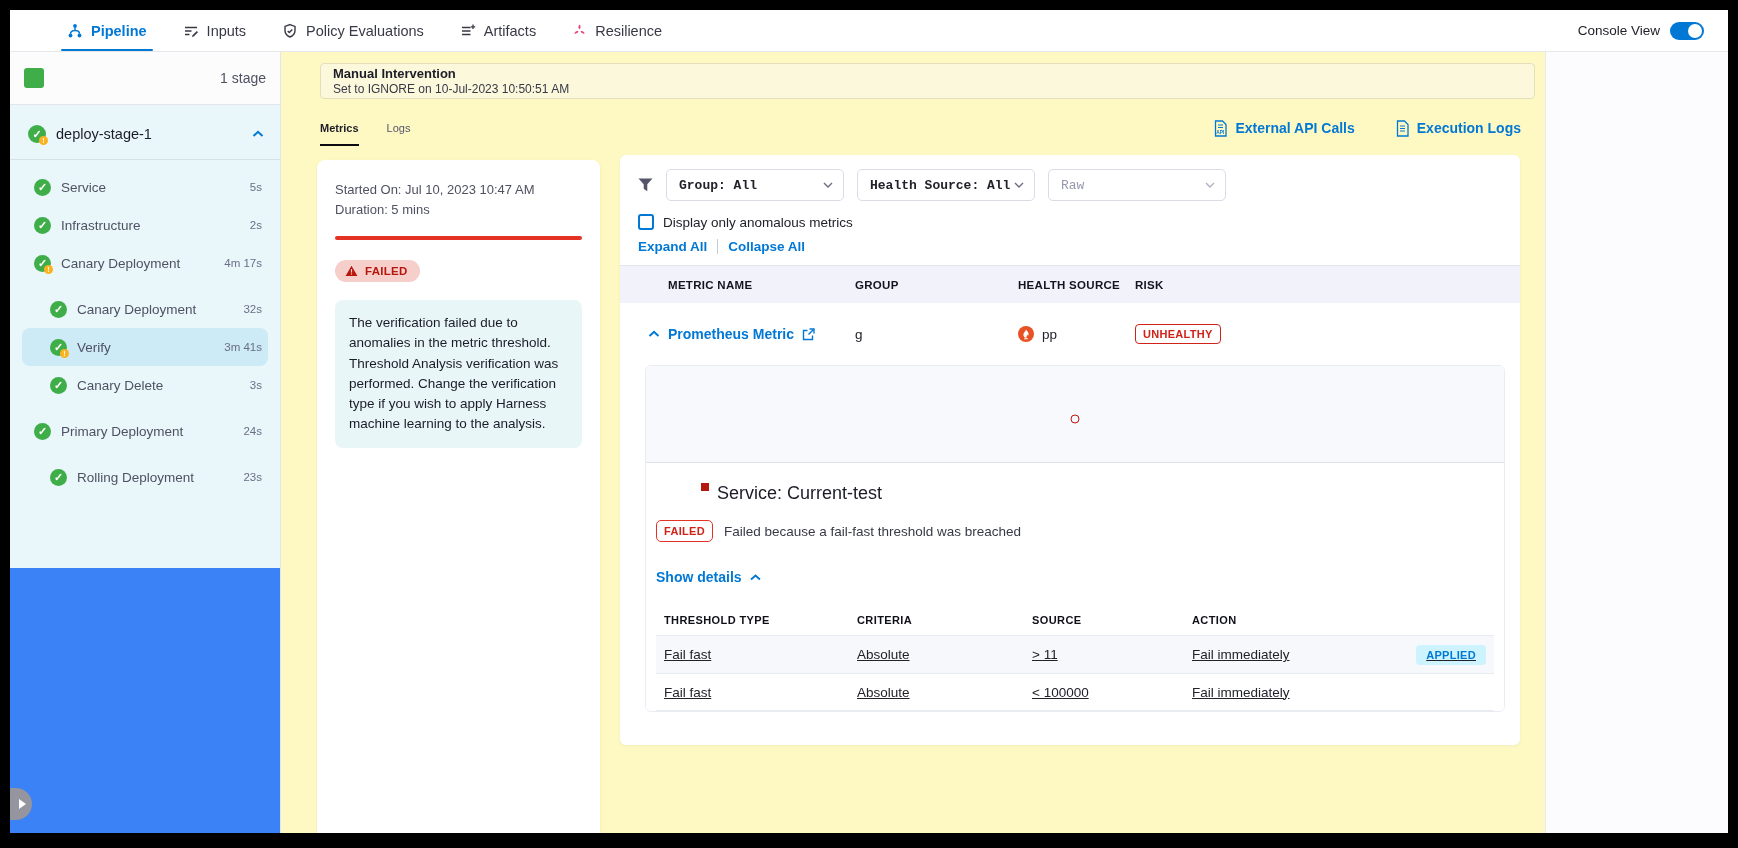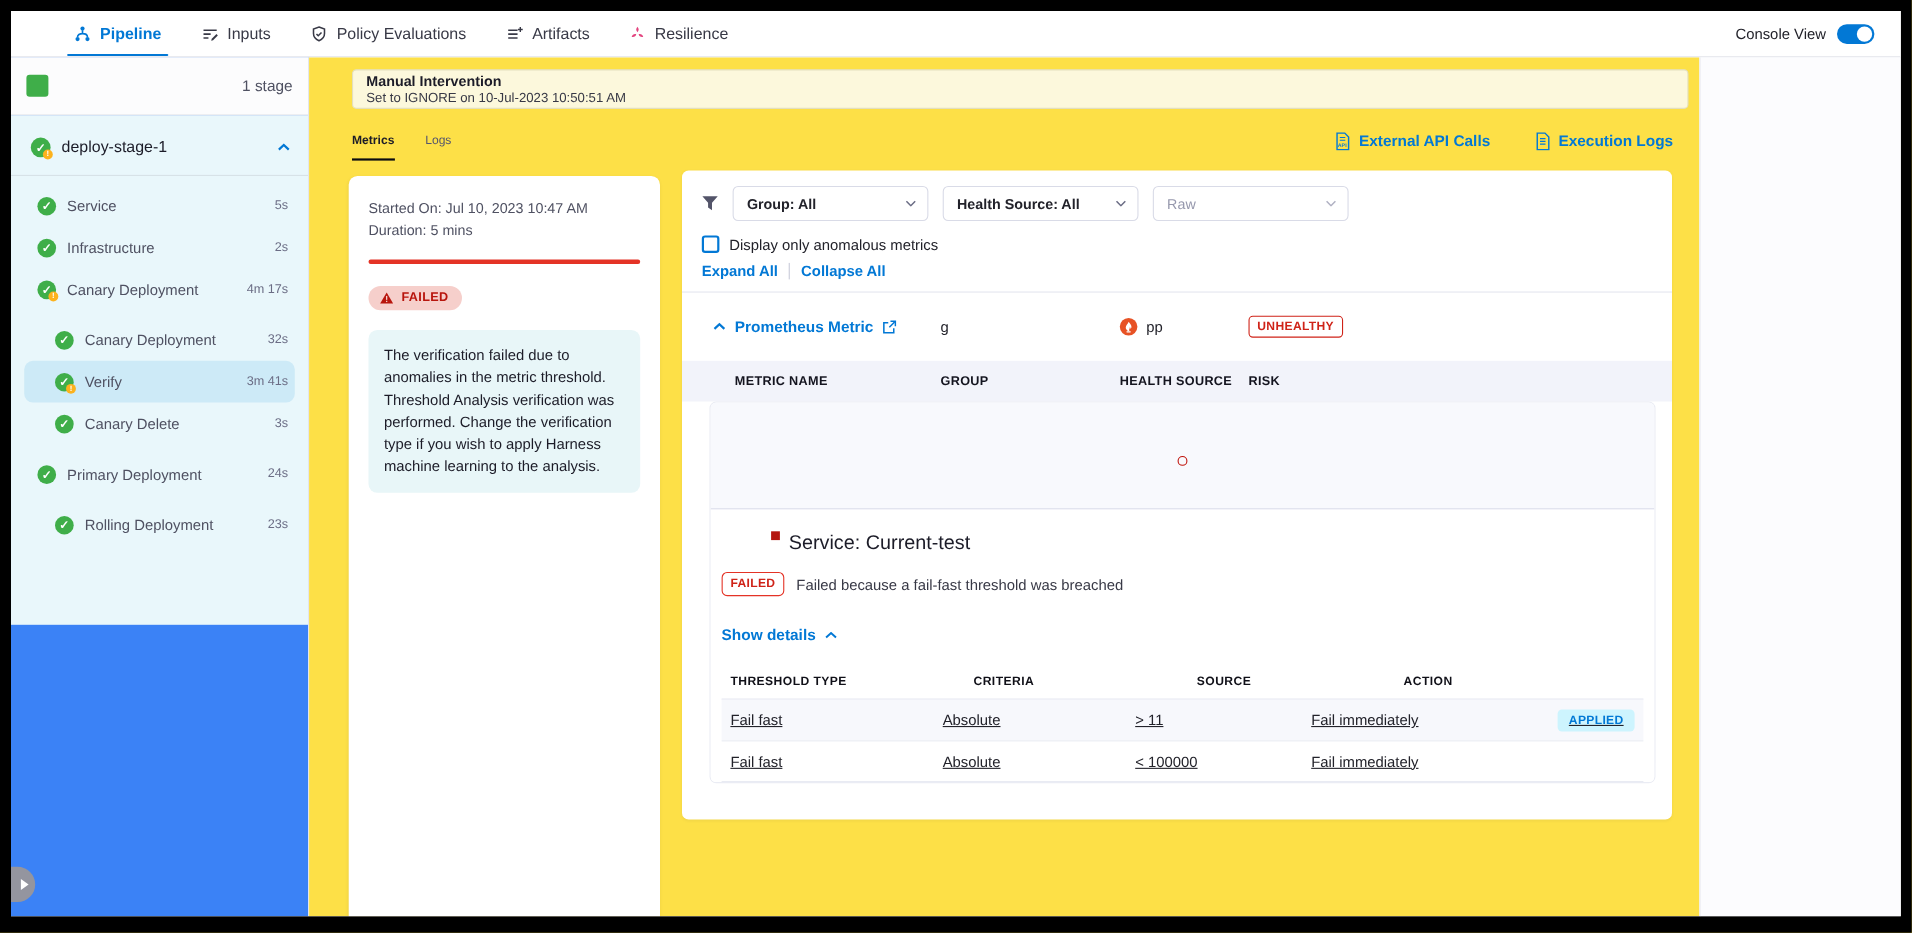--- a/index.html
+++ b/index.html
@@ -28,21 +28,21 @@
   .step { height:38px; display:flex; align-items:center; gap:10px; margin:0 12px; padding:0 6px 0 12px; border-radius:8px; cursor:pointer; font-size:13.5px; color:#4f5162; }
   .step.indent { padding-left:28px; }
   .step.gap { margin-top:8px; }
   .step.selected { background:#cdeaf7; }
   .step .dur { margin-left:auto; font-size:11.5px; color:#6b6d85; }
   .sicon { width:17px; height:17px; border-radius:50%; background:#3fae49; color:#fff; font-size:11px; font-weight:700; display:flex; align-items:center; justify-content:center; position:relative; flex:none; }
   .sicon.big { width:18px; height:18px; }
   .sicon.warn::after { content:"!"; position:absolute; right:-2px; bottom:-2px; width:9px; height:9px; border-radius:50%; background:#fcb21d; color:#fff; font-size:7px; line-height:9px; text-align:center; font-weight:700; }
 
   
-  .main { position:absolute; left:271px; top:42px; width:1264px; bottom:0; background:#fde047; }
+  .main { position:absolute; left:271px; top:42px; width:1264px; bottom:0; background:#fef9c3; }
   .right-strip { position:absolute; right:0; top:42px; width:183px; bottom:0; background:#fcfcfe; border-left:1px solid #e9eaf0; }
 
   .banner { position:absolute; left:39px; top:11px; right:10px; height:36px; background:#fcf8dc; border:1px solid #e3dfbd; border-radius:4px; padding:2px 12px; }
   .banner .t { font-size:13px; font-weight:700; color:#1c1c28; line-height:16px; }
   .banner .s { font-size:12px; color:#383946; line-height:14px; }
 
   .tabsrow { position:absolute; left:39px; top:58px; right:24px; height:36px; display:flex; align-items:center; }
   .vtab { font-size:11px; font-weight:500; color:#55566d; margin-right:28px; height:100%; display:flex; align-items:center; position:relative; cursor:pointer; }
   .vtab.active { color:#1c1c28; font-weight:700; }
   .vtab.active::after { content:""; position:absolute; left:0; right:0; bottom:0; height:2.5px; background:#0b0b10; }
@@ -50,21 +50,21 @@
   .toplink { display:flex; align-items:center; gap:7px; color:#0278d5; font-size:14px; font-weight:700; cursor:pointer; }
 
   .summary-card { position:absolute; left:36px; top:108px; width:283px; bottom:0; background:#fff; border-radius:8px 8px 0 0; box-shadow:0 1px 3px rgba(40,41,61,.08); padding:20px 18px; }
   .summary-card .meta { font-size:13px; color:#4f5162; line-height:20px; }
   .redbar { height:4px; background:#e43326; border-radius:2px; margin:16px 0 20px; }
   .failed-pill { display:inline-flex; align-items:center; gap:7px; background:#f6cfcb; color:#b8150d; font-size:11.5px; font-weight:700; letter-spacing:.3px; padding:5px 12px 5px 10px; border-radius:12px; }
   .infobox { margin-top:18px; background:#e8f6f8; border-radius:8px; padding:13px 14px; font-size:13.5px; line-height:1.5; color:#1c1c28; }
 
   .metrics-panel { position:absolute; left:339px; top:103px; width:900px; height:590px; background:#fff; border-radius:6px; box-shadow:0 1px 3px rgba(40,41,61,.06); overflow:hidden; padding-top:14px; }
   .filter-row { display:flex; align-items:center; gap:13px; padding:0 14px 0 18px; }
-  .dropdown { width:178px; height:32px; border:1px solid #d9dbe7; border-radius:5px; background:#fff; display:flex; align-items:center; justify-content:space-between; padding:0 10px 0 12px; font-size:13px; font-weight:600; color:#22222a; cursor:pointer; }
+  .dropdown { width:178px; height:32px; border:1px solid #d9dbe7; border-radius:5px; background:#fff; display:flex; align-items:center; justify-content:space-between; padding:0 10px 0 12px; font-size:13px; font-weight:600; color:#22222a; cursor:pointer;font-family:Liberation Mono, monospace; }
   .dropdown.muted { color:#9698ad; font-weight:500; }
   .check-row { display:flex; align-items:center; gap:9px; margin:13px 0 0 18px; font-size:13.5px; color:#22222a; }
   .checkbox { width:16px; height:16px; border:2px solid #0278d5; border-radius:3px; background:#fff; cursor:pointer; flex:none; }
   .links-row { display:flex; align-items:center; gap:10px; margin:9px 0 0 18px; }
   .blue-link { color:#0278d5; font-size:13.5px; font-weight:600; cursor:pointer; }
   .vsep { width:1px; height:15px; background:#c9cbd9; }
   .panel-hr { border-top:1px solid #e4e6ef; margin-top:11px; }
 
   .mgrid { display:grid; grid-template-columns:235px 163px 117px 1fr; align-items:center; }
   .mhead { height:37px; background:#f2f3fa; font-size:11.5px; font-weight:700; color:#14141f; letter-spacing:.3px; }
@@ -82,21 +82,21 @@
   .point { position:absolute; width:9px; height:9px; border:1.5px solid #c0140c; border-radius:50%; background:transparent; transform:translate(-50%,-50%); }
   .detail { background:#fff; padding:20px 10px 0 10px; }
   .legend { display:flex; align-items:flex-start; gap:8px; font-size:18px; color:#1c1c28;padding-left:45px; }
   .legend .sq { width:8px; height:8px; background:#b41710; }
   .fail-row { margin-top:16px; display:flex; align-items:center; gap:11px; }
   .fail-outline { border:1.5px solid #e43326; color:#cf2318; font-size:11px; font-weight:700; letter-spacing:.3px; padding:4px 7px; border-radius:5px; background:#fff; }
   .fail-reason { font-size:13.5px; color:#383946; }
   .show-details { margin-top:27px; display:flex; align-items:center; gap:8px; color:#0278d5; font-size:14px; font-weight:600; cursor:pointer; }
   .tt { margin-top:20px; }
   .tgrid { display:grid; grid-template-columns:193px 175px 160px 1fr 92px; align-items:center; padding:0 8px; }
-  .tt-head { height:30px; font-size:11px; font-weight:700; color:#101018; letter-spacing:.4px;gap:28px; }
+  .tt-head { height:30px; font-size:11px; font-weight:700; color:#101018; letter-spacing:.4px; }
   .tt-row { height:38px; border-top:1px solid #e9ebf3; font-size:13.5px; color:#22222a;text-decoration:underline; }
   .tt-row.striped { background:#f7f8fc; }
   .tt-row:last-child { border-bottom:1px solid #e9ebf3; }
   .applied { justify-self:end; background:#cdf4fe; color:#0278d5; font-size:11px; font-weight:700; letter-spacing:.3px; padding:4px 10px; border-radius:4px; }
 
   .drawer-btn { position:absolute; left:0; top:778px; width:22px; height:32px; background:#94959f; border:none; border-radius:0 16px 16px 0; cursor:pointer; display:flex; align-items:center; justify-content:center; z-index:6; }
   .drawer-btn .tri { width:0; height:0; border-top:5px solid transparent; border-bottom:5px solid transparent; border-left:7px solid #fff; margin-left:2px; }
 
   .icon { display:inline-flex; align-items:center; justify-content:center; flex:none; }
 </style>
@@ -319,20 +319,27 @@
       </div>
 
       <div class="links-row">
         <span class="blue-link">Expand All</span>
         <span class="vsep"></span>
         <span class="blue-link">Collapse All</span>
       </div>
 
       <div class="panel-hr"></div>
 
+      <div class="mgrid mhead">
+        <span class="c1">METRIC NAME</span>
+        <span>GROUP</span>
+        <span>HEALTH SOURCE</span>
+        <span>RISK</span>
+      </div>
+
       <div class="mgrid mrow">
         <span class="c1">
           <span class="icon">
             <svg width="12" height="8" viewBox="0 0 12 8">
                 <path d="M1.5 6L6 1.8 10.5 6" stroke="#0278d5" stroke-width="2" fill="none"></path>
               </svg>
           </span>
           <span class="metric-name">Prometheus Metric</span>
           <span class="icon">
             <svg width="13" height="13" viewBox="0 0 13 13">
@@ -346,27 +353,20 @@
         <span class="cell hs-cell">
           <span class="prom">
             <svg width="10" height="11" viewBox="0 0 10 11">
                 <path d="M5 0.5c.7 1.3 2.6 2.4 2.6 4.5 0 .9-.4 1.6-.8 2-.0-.8-.3-1.4-.7-1.8.1 1.3-.6 1.8-.6 2.8 0 .3.1.6.2.8H4.3C3.6 8.2 2.4 7.3 2.4 5.7 2.4 3.6 4.6 2.6 5 .5z" fill="#fff"></path>
                 <rect x="3" y="9.2" width="4" height="1" rx="0.5" fill="#fff"></rect>
               </svg>
           </span>
           <span>pp</span>
         </span>
         <span><span class="risk-badge">UNHEALTHY</span></span>
-      </div>
-
-      <div class="mgrid mhead">
-        <span class="c1">METRIC NAME</span>
-        <span>GROUP</span>
-        <span>HEALTH SOURCE</span>
-        <span>RISK</span>
       </div>
 
       <div class="metric-expand">
         <div class="chart">
           <span class="point" style="left:50%; top:55%;"></span>
         </div>
         <div class="detail">
           <div class="legend">
             <span class="sq"></span>
             <span>Service: Current-test</span>

